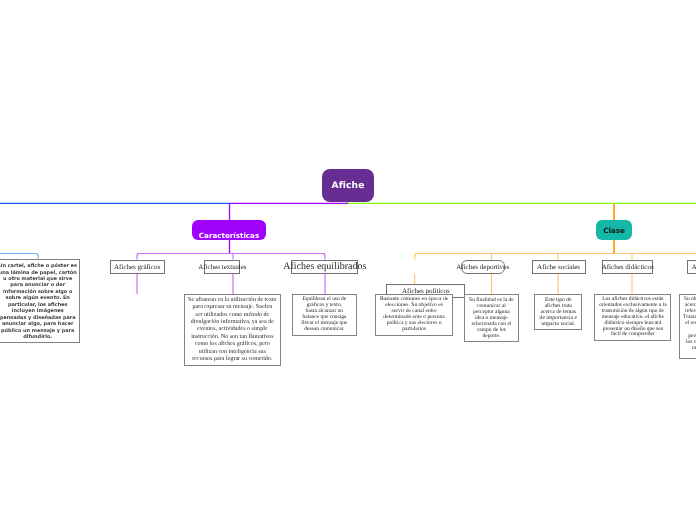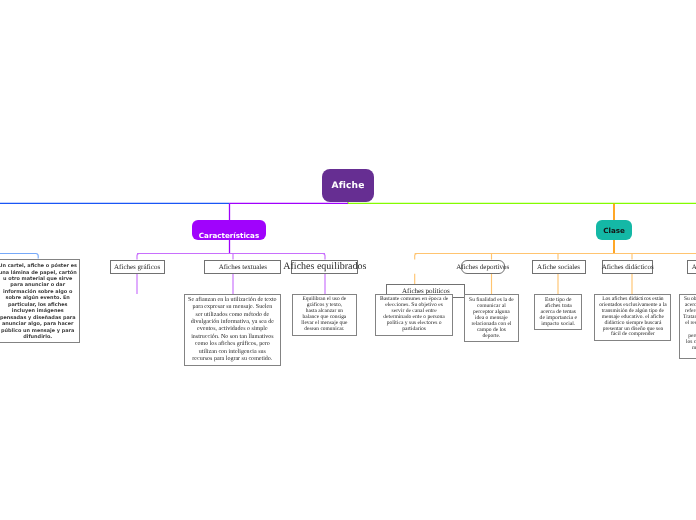--- a/index.html
+++ b/index.html
@@ -70,21 +70,21 @@
         <div>sobre algún evento. En</div>
         <div>particular, los afiches</div>
         <div>incluyen imágenes</div>
         <div>pensadas y diseñadas para</div>
         <div>anunciar algo, para hacer</div>
         <div>público un mensaje y para</div>
         <div>difundirlo.</div>
       </div>
     </div>
     <div class="node topic-box" style="left: 109.5px; top: 259.6px; width: 55.2px; height: 14.2px; font-size: 7px;">Afiches gráficos</div>
-    <div class="node topic-box" style="left: 204.4px; top: 259.6px; width: 77px; height: 14.2px; font-size: 7px;">Afiches textuales</div>
+    <div class="node topic-box" style="left: 204.4px; top: 259.6px; width: 36px; height: 14.2px; font-size: 7px;">Afiches textuales</div>
     <div class="node desc-box" style="left: 183.5px; top: 294.2px; width: 97.7px; height: 71.8px; font-size: 6.02px; line-height: 7.41px; padding: 0px 1.5px;">
       <div class="inner">
         <div>Se afianzan en la utilización de texto</div>
         <div>para expresar su mensaje. Suelen</div>
         <div>ser utilizados como método de</div>
         <div>divulgación informativa, ya sea de</div>
         <div>eventos, actividades o simple</div>
         <div>instrucción. No son tan llamativos</div>
         <div>como los afiches gráficos, pero</div>
         <div>utilizan con inteligencia sus</div>

